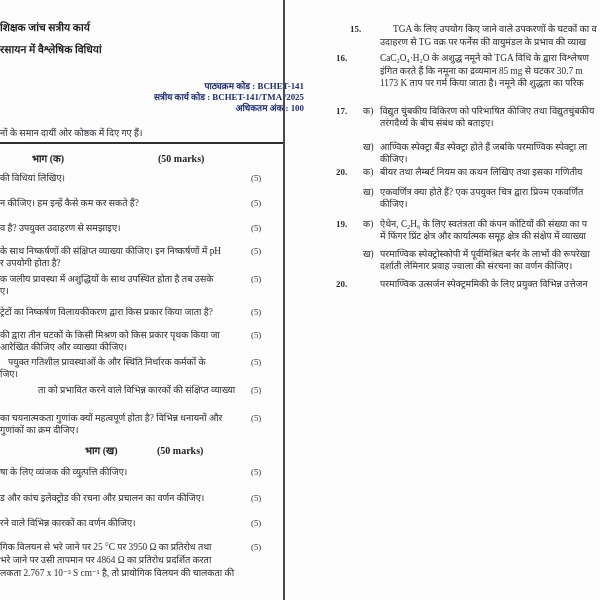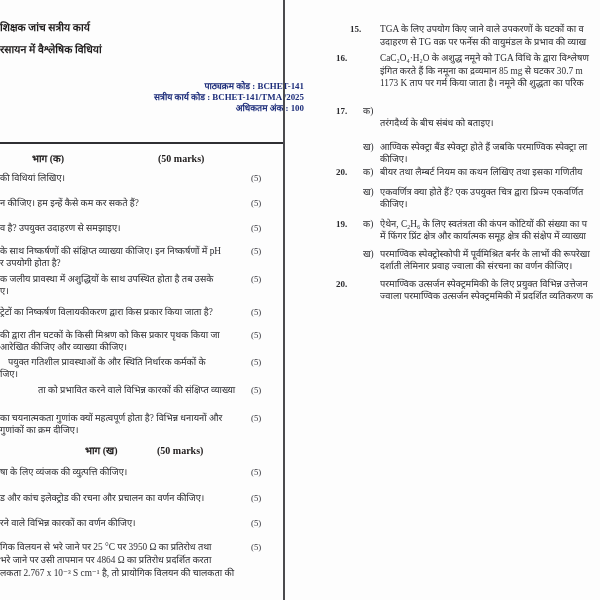--- a/index.html
+++ b/index.html
@@ -28,20 +28,21 @@
 
 <div class="pg" id="page-left">
 
   <div class="ln title" style="top:22px;left:0;">शिक्षक जांच सत्रीय कार्य</div>
   <div class="ln title" style="top:44px;left:0;">रसायन में वैश्लेषिक विधियां</div>
 
   <div class="ln code" style="top:81px;">पाठ्यक्रम कोड : BCHET-141</div>
   <div class="ln code" style="top:92px;">सत्रीय कार्य कोड : BCHET-141/TMA /2025</div>
   <div class="ln code" style="top:103px;">अधिकतम अंक : 100</div>
 
+  <div class="ln" style="top:128px;left:0;">नों के समान दायीं ओर कोष्ठक में दिए गए हैं।</div>
   <div class="rule" style="top:142px;"></div>
 
   <div class="ln parthdr" style="top:153px;left:32px;">भाग (क)</div>
   <div class="ln parthdr" style="top:153px;left:158px;">(50 marks)</div>
 
   <div class="ln" style="top:173px;left:0;">की विधियां लिखिए।</div>
   <div class="marks" style="top:173px;">(5)</div>
 
   <div class="ln" style="top:198px;left:0;">न कीजिए। हम इन्हें कैसे कम कर सकते हैं?</div>
   <div class="marks" style="top:198px;">(5)</div>
@@ -92,30 +93,31 @@
   <div class="ln" style="top:568px;left:0;">लकता 2.767 x 10⁻³ S cm⁻¹ है, तो प्रायोगिक विलयन की चालकता की</div>
   <div class="marks" style="top:542px;">(5)</div>
 
 </div>
 
 <div class="divider"></div>
 
 <div class="pg" id="page-right">
 
   <div class="ln qnum" style="top:24px;left:37px;margin-left:28px;">15.</div>
-  <div class="ln" style="top:24px;left:95px;">TGA के लिए उपयोग किए जाने वाले उपकरणों के घटकों का व</div>
+  <div class="ln" style="top:24px;left:108px;">TGA के लिए उपयोग किए जाने वाले उपकरणों के घटकों का व</div>
   <div class="ln" style="top:37px;left:95px;">उदाहरण से TG वक्र पर फर्नेस की वायुमंडल के प्रभाव की व्याख</div>
 
   <div class="ln qnum" style="top:53px;left:51px;">16.</div>
   <div class="ln" style="top:53px;left:95px;">CaC₂O₄·H₂O के अशुद्ध नमूने को TGA विधि के द्वारा विश्लेषण</div>
   <div class="ln" style="top:66px;left:95px;">इंगित करते हैं कि नमूना का द्रव्यमान 85 mg से घटकर 30.7 m</div>
   <div class="ln" style="top:78px;left:95px;">1173 K ताप पर गर्म किया जाता है। नमूने की शुद्धता का परिक</div>
 
   <div class="ln qnum" style="top:106px;left:51px;">17.</div>
   <div class="ln" style="top:106px;left:78px;">क)</div>
+  <div class="ln" style="top:106px;left:95px;">विद्युत चुंबकीय विकिरण को परिभाषित कीजिए तथा विद्युतचुंबकीय</div>
   <div class="ln" style="top:118px;left:95px;">तरंगदैर्ध्य के बीच संबंध को बताइए।</div>
 
   <div class="ln" style="top:142px;left:78px;">ख)</div>
   <div class="ln" style="top:142px;left:95px;">आण्विक स्पेक्ट्रा बैंड स्पेक्ट्रा होते हैं जबकि परमाण्विक स्पेक्ट्रा ला</div>
   <div class="ln" style="top:154px;left:95px;">कीजिए।</div>
 
   <div class="ln qnum" style="top:167px;left:51px;">20.</div>
   <div class="ln" style="top:167px;left:78px;">क)</div>
   <div class="ln" style="top:167px;left:95px;">बीयर तथा लैम्बर्ट नियम का कथन लिखिए तथा इसका गणितीय</div>
 
@@ -127,15 +129,14 @@
   <div class="ln" style="top:219px;left:78px;">क)</div>
   <div class="ln" style="top:219px;left:95px;">ऐथेन, C₂H₆ के लिए स्वतंत्रता की कंपन कोटियों की संख्या का प</div>
   <div class="ln" style="top:231px;left:95px;">में फिंगर प्रिंट क्षेत्र और कार्यात्मक समूह क्षेत्र की संक्षेप में व्याख्या</div>
 
   <div class="ln" style="top:249px;left:78px;">ख)</div>
   <div class="ln" style="top:249px;left:95px;">परमाण्विक स्पेक्ट्रोस्कोपी में पूर्वमिश्रित बर्नर के लाभों की रूपरेखा</div>
   <div class="ln" style="top:261px;left:95px;">दर्शाती लेमिनार प्रवाह ज्वाला की संरचना का वर्णन कीजिए।</div>
 
   <div class="ln qnum" style="top:279px;left:51px;">20.</div>
   <div class="ln" style="top:279px;left:95px;">परमाण्विक उत्सर्जन स्पेक्ट्रममिकी के लिए प्रयुक्त विभिन्न उत्तेजन</div>
-  <div class="ln" style="top:291px;left:95px;">ज्वाला परमाण्विक उत्सर्जन स्पेक्ट्रममिकी में प्रदर्शित व्यतिकरण क</div>
 
 </div>
 
 </body></html>

